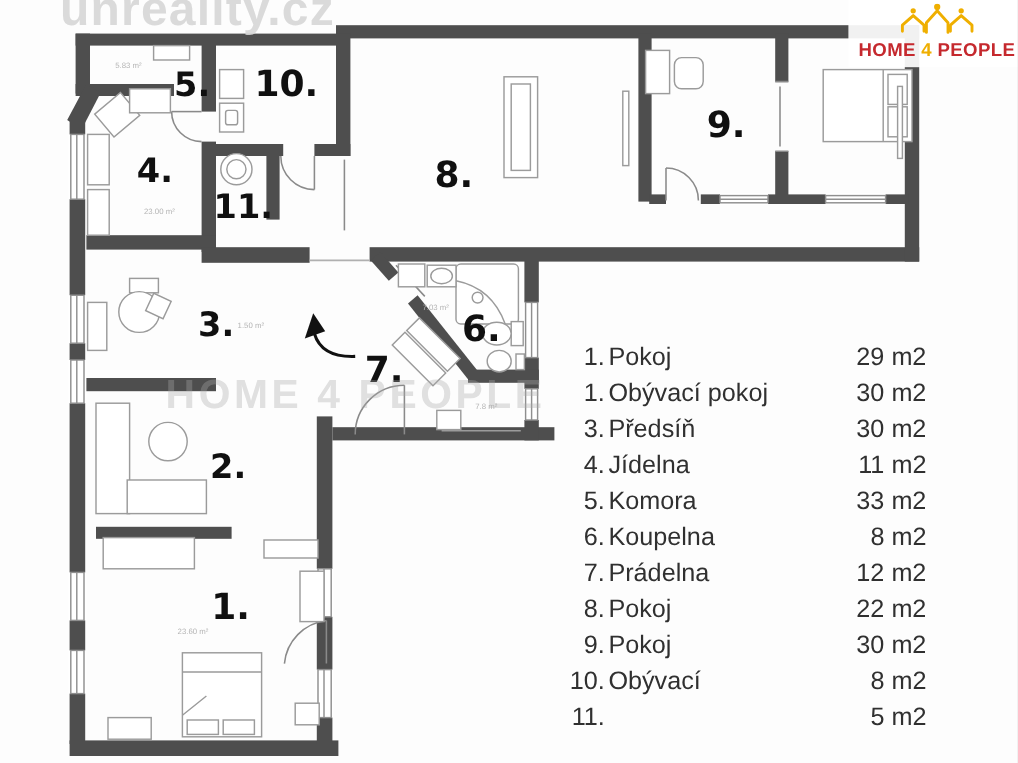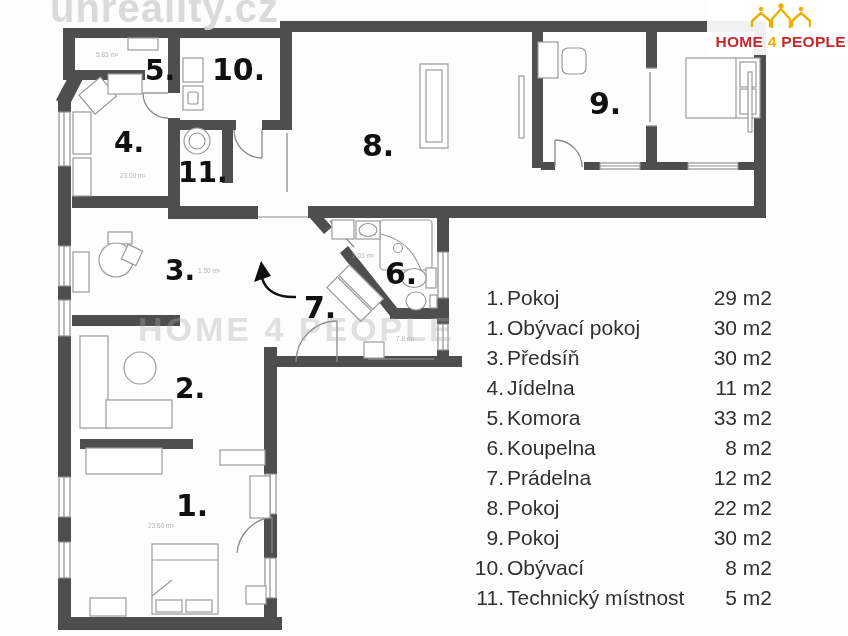--- a/index.html
+++ b/index.html
@@ -313,18 +313,17 @@
         <span class="name">Pokoj</span>
         <span class="area">30 m2</span>
       </div>
       <div class="row">
         <span class="num">10.</span>
         <span class="name">Obývací</span>
         <span class="area">8 m2</span>
       </div>
       <div class="row">
         <span class="num">11.</span>
-        <span class="name">Technický místnost</span>
         <span class="area">5 m2</span>
       </div>
     </div>
 
 </div>
 
 </body></html>

